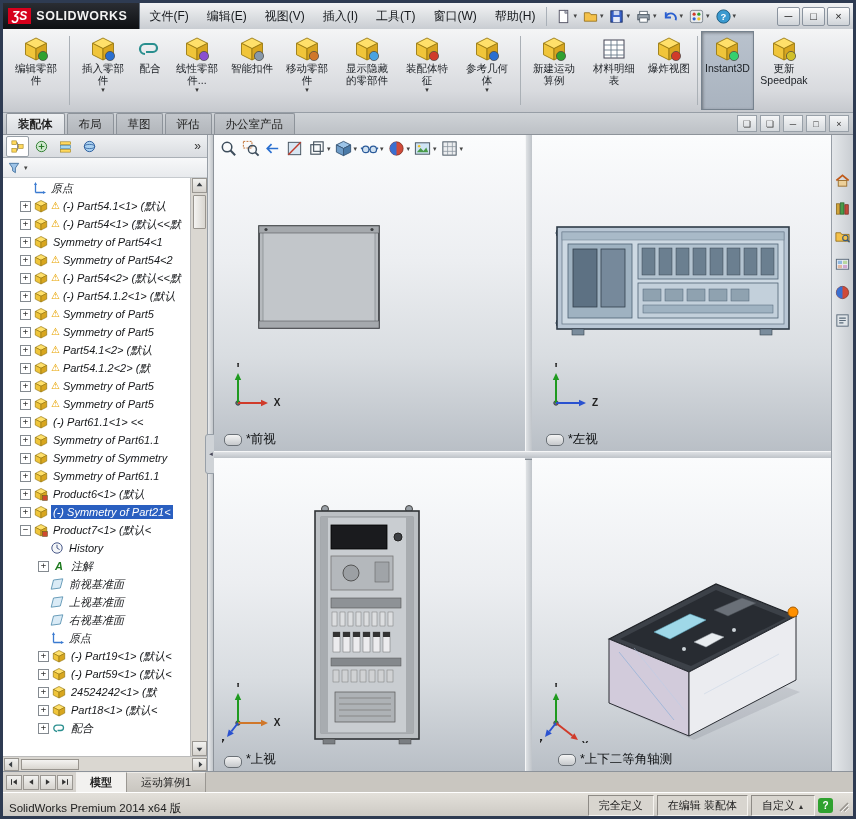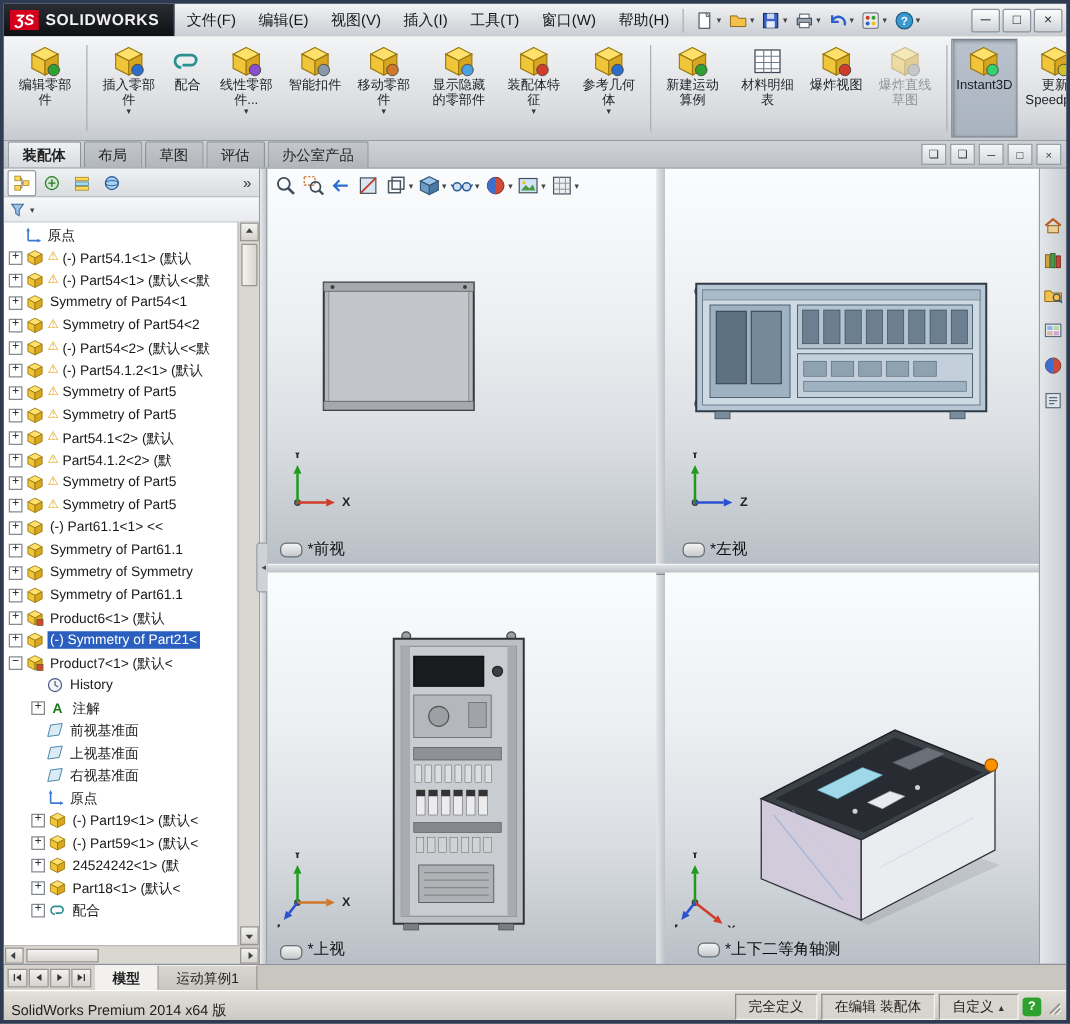--- a/index.html
+++ b/index.html
@@ -39,21 +39,21 @@
 .left-panel{width:204px;flex:none;background:#fff;display:flex;flex-direction:column;border-right:1px solid #979ea6;}
 .fm-tabs{height:22px;flex:none;display:flex;align-items:center;gap:1px;background:linear-gradient(#eff1f3,#d9dce0);border-bottom:1px solid #aab0b6;padding:0 3px;}
 .fm-tab{width:21px;height:19px;display:flex;align-items:center;justify-content:center;border:1px solid transparent;border-radius:2px;}
 .fm-tab.active{background:#fff;border-color:#98a0a8;}
 .fmicon{width:15px;height:15px;display:block;}
 .fm-overflow{margin-left:auto;font-size:12px;color:#333;padding:0 3px;}
 .fm-filter{height:19px;flex:none;display:flex;align-items:center;gap:2px;background:linear-gradient(#f7f8f9,#e8eaed);border-bottom:1px solid #c6cace;padding:0 4px;}
 .funnel{width:14px;height:14px;display:block;}
 .tree-zone{flex:1;position:relative;min-height:0;}
 .tree{position:absolute;top:0;left:0;right:16px;bottom:0;overflow:hidden;padding-top:1px;}
-.tree-row{height:18px;display:flex;align-items:center;white-space:nowrap;padding-left:2px;}
+.tree-row{height:18px;display:flex;align-items:center;white-space:nowrap;padding-left:15px;font-style:italic;}
 .t-sp{flex:none;}
 .expand{flex:none;width:9px;height:9px;border:1px solid #848a90;background:#fff;color:#333;font-size:9px;line-height:7px;text-align:center;margin-right:3px;font-family:"DejaVu Sans Mono",monospace;}
 .ticon{flex:none;width:14px;height:14px;margin-right:3px;display:block;}
 .warnmark{flex:none;color:#e8a400;font-size:10px;margin-right:1px;line-height:10px;}
 .t-label{font-size:11px;color:#16181b;padding:1px 2px;overflow:hidden;}
 .tree-row.selected .t-label{background:#2a5fc0;color:#fff;}
 .vscroll{position:absolute;top:0;right:0;bottom:0;width:16px;background:#dad7d1;border-left:1px solid #bbb;display:flex;flex-direction:column;align-items:center;}
 .sb-btn{width:15px;height:15px;flex:none;background:linear-gradient(#f2f2f0,#d6d3ce);border:1px solid #9a9792;display:flex;align-items:center;justify-content:center;box-sizing:border-box;}
 .sb-btn svg{width:9px;height:9px;display:block;}
 .sb-thumb-v{width:13px;height:34px;flex:none;background:linear-gradient(90deg,#f4f3f1,#d9d6d0);border:1px solid #98948e;margin-top:2px;border-radius:1px;box-sizing:border-box;}
@@ -280,29 +280,20 @@
         <div class="cmd-label">材料明细表</div>
       </div>
       <div class="cmd-btn">
         <span class="cicon"><svg viewBox="0 0 26 26" width="100%" height="100%">
             <polygon points="13,2 23.5,7.3 13,12.6 2.5,7.3" fill="#ffe06a" stroke="#9a7a12" stroke-width="0.9"></polygon>
             <polygon points="2.5,7.3 13,12.6 13,24 2.5,18.7" fill="#f0c53a" stroke="#9a7a12" stroke-width="0.9"></polygon>
             <polygon points="23.5,7.3 13,12.6 13,24 23.5,18.7" fill="#d8a61f" stroke="#9a7a12" stroke-width="0.9"></polygon>
             <circle cx="20" cy="20" r="4.6" fill="#d03b2a" stroke="#444" stroke-width="0.7"></circle>
           </svg></span>
         <div class="cmd-label">爆炸视图</div>
-      </div>
-      <div class="cmd-btn disabled">
-        <span class="cicon"><svg viewBox="0 0 26 26" width="100%" height="100%">
-            <polygon points="13,2 23.5,7.3 13,12.6 2.5,7.3" fill="#ffe06a" stroke="#9a7a12" stroke-width="0.9"></polygon>
-            <polygon points="2.5,7.3 13,12.6 13,24 2.5,18.7" fill="#f0c53a" stroke="#9a7a12" stroke-width="0.9"></polygon>
-            <polygon points="23.5,7.3 13,12.6 13,24 23.5,18.7" fill="#d8a61f" stroke="#9a7a12" stroke-width="0.9"></polygon>
-            <circle cx="20" cy="20" r="4.6" fill="#999999" stroke="#444" stroke-width="0.7"></circle>
-          </svg></span>
-        <div class="cmd-label">爆炸直线草图</div>
       </div>
       <div class="cmd-sep"></div>
       <div class="cmd-btn active">
         <span class="cicon"><svg viewBox="0 0 26 26" width="100%" height="100%">
             <polygon points="13,2 23.5,7.3 13,12.6 2.5,7.3" fill="#ffe06a" stroke="#9a7a12" stroke-width="0.9"></polygon>
             <polygon points="2.5,7.3 13,12.6 13,24 2.5,18.7" fill="#f0c53a" stroke="#9a7a12" stroke-width="0.9"></polygon>
             <polygon points="23.5,7.3 13,12.6 13,24 23.5,18.7" fill="#d8a61f" stroke="#9a7a12" stroke-width="0.9"></polygon>
             <circle cx="20" cy="20" r="4.6" fill="#35d06f" stroke="#444" stroke-width="0.7"></circle>
           </svg></span>
         <div class="cmd-label">Instant3D</div>

